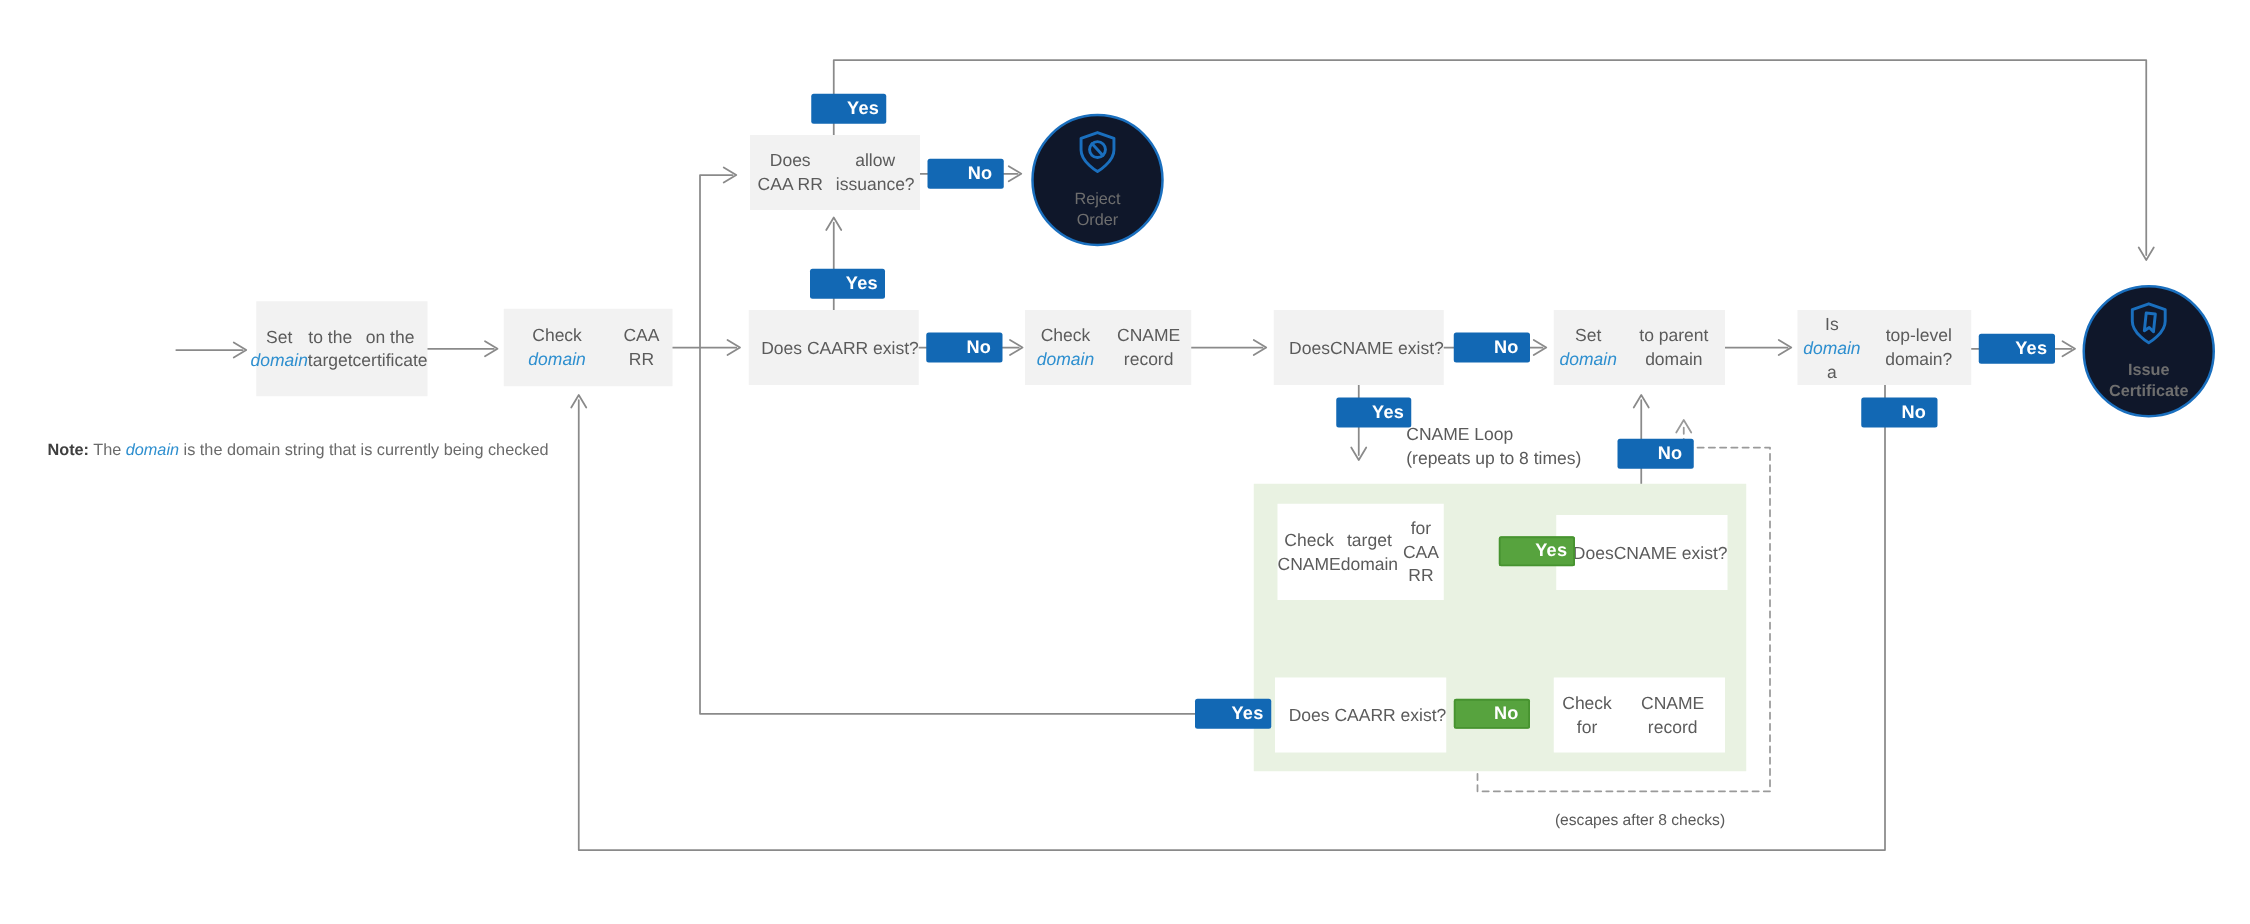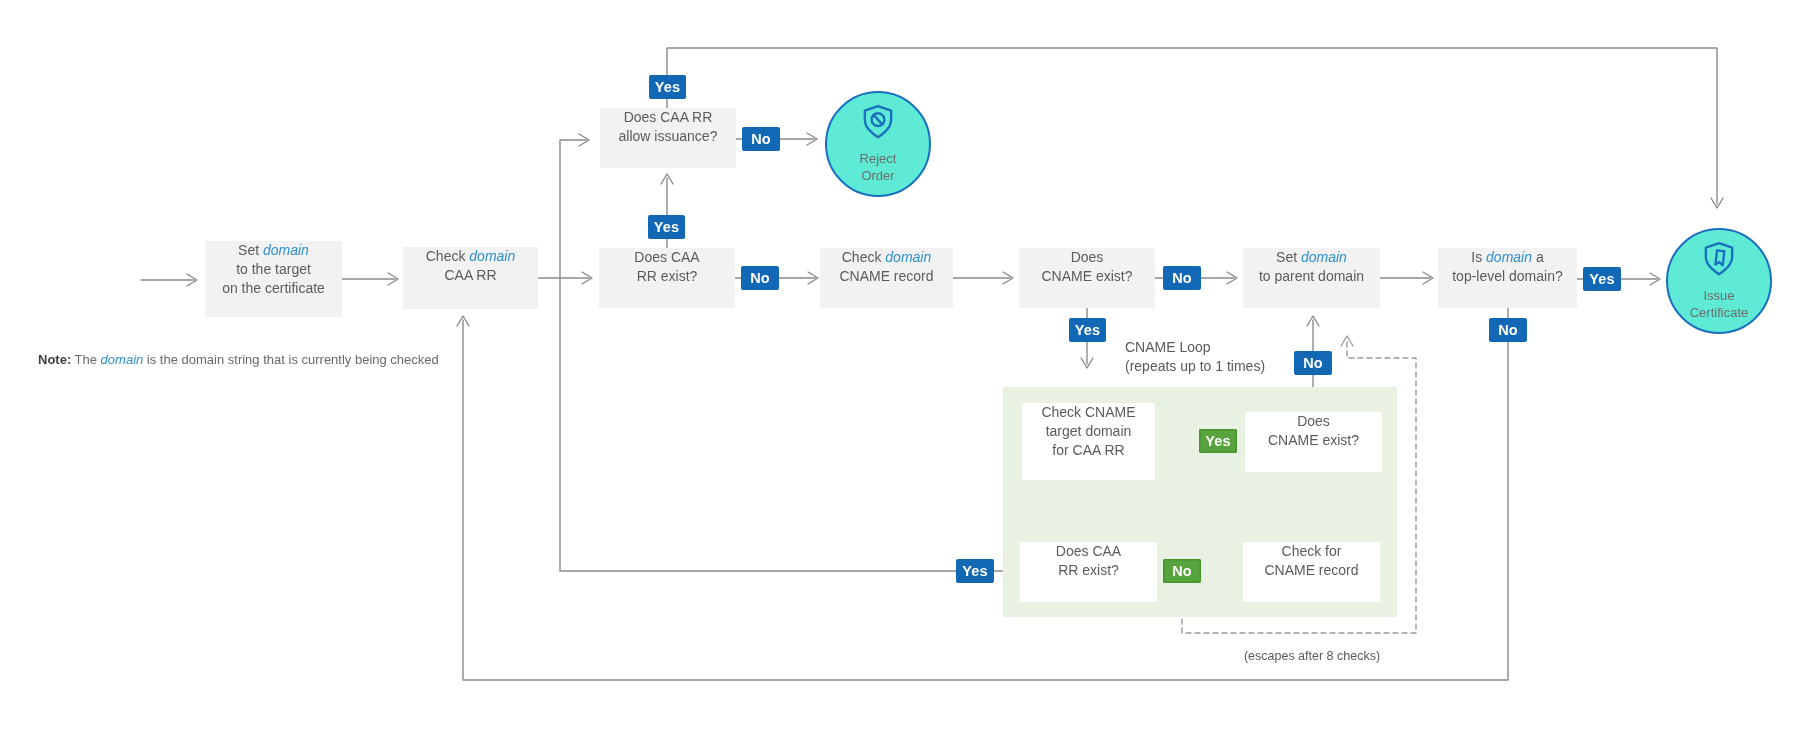--- a/index.html
+++ b/index.html
@@ -1,27 +1,27 @@
 <!DOCTYPE html>
 <html><head>
 <meta charset="utf-8">
 <style>
   html,body{margin:0;padding:0;background:#fff;}
   #stage{position:relative;width:1800px;height:739px;background:#fff;overflow:hidden;
          font-family:"Liberation Sans",sans-serif;-webkit-font-smoothing:antialiased;}
   svg.lines{position:absolute;left:0;top:0;pointer-events:none;}
-  .box{position:absolute;background:#f2f2f2;color:#5b5b5b;display:flex;flex-direction:column;
-       align-items:center;justify-content:flex-start;text-align:center;font-size:14px;line-height:19px;}
+  .box{position:absolute;background:#f2f2f2;color:#5b5b5b;display:flex;flex-direction:row;
+       align-items:center;justify-content:flex-end;text-align:center;font-size:14px;line-height:19px;}
   .box.white{background:#ffffff;}
   .domain{color:#2e8fcf;font-style:italic;}
   .badge{position:absolute;display:flex;align-items:center;justify-content:center;
-         color:#fff;font-size:14.5px;font-weight:700;border-radius:2px;letter-spacing:.2px;}
+         color:#fff;font-size:14.5px;font-weight:700;border-radius:2px;letter-spacing:.2px;padding-left:23px;}
   .badge.blue{background:#1268b4;}
   .badge.green{background:#57a33e;box-shadow:inset 0 0 0 1.5px #479330;}
-  .circle{position:absolute;border:2.5px solid #1a6fbe;border-radius:50%;background:#5eead4;
+  .circle{position:absolute;border:2.5px solid #1a6fbe;border-radius:50%;background:#0f172a;
           display:flex;flex-direction:column;align-items:center;justify-content:center;
           color:#6e6e6e;font-size:13px;line-height:17px;text-align:center;}
   .circle .ic{margin-bottom:6px;}
   .region{position:absolute;background:#e9f2e2;}
   .annot{position:absolute;color:#5a5a5a;}
   .note{font-size:13px;color:#6a6a6a;}
   .note b{color:#3f3f3f;}
   .loop-label{font-size:14px;line-height:19px;}
   .escape-label{font-size:12.5px;text-align:center;}
 </style>
@@ -66,21 +66,21 @@
       <svg width="34" height="36" viewBox="0 0 24 26" fill="none" stroke="#1a6fbe" stroke-width="1.7" stroke-linejoin="round" stroke-linecap="round">
         <path d="M12 1.5 L21.5 4.8 V11.5 C21.5 18.5 12 24 12 24 C12 24 2.5 18.5 2.5 11.5 V4.8 Z"></path>
         <circle cx="12" cy="11.3" r="4.6"></circle>
         <path d="M8.9 7.9 L15.1 14.7"></path>
       </svg>
     </span>
     <span>Reject</span>
     <span>Order</span>
   </div>
 
-  <div class="circle" style="left:1666px;top:228px;width:102px;height:102px;">
+  <div class="circle" style="left:1666px;top:228px;width:102px;height:102px;font-weight:bold;">
     <span class="ic">
       <svg width="34" height="36" viewBox="0 0 24 26" fill="none" stroke="#1a6fbe" stroke-width="1.7" stroke-linejoin="round" stroke-linecap="round">
         <path d="M12 1.5 L21.5 4.8 V11.5 C21.5 18.5 12 24 12 24 C12 24 2.5 18.5 2.5 11.5 V4.8 Z"></path>
         <path transform="rotate(6 12 12)" d="M10 7 H15.3 V17.3 L12.6 15.1 L10 17.3 Z"></path>
       </svg>
     </span>
     <span>Issue</span>
     <span>Certificate</span>
   </div>
 
@@ -158,18 +158,18 @@
   <div class="badge blue" style="left:956px;top:559px;width:38px;height:24px;">Yes</div>
   <div class="badge green" style="left:1199px;top:429px;width:38px;height:24px;">Yes</div>
   <div class="badge green" style="left:1163px;top:559px;width:38px;height:24px;">No</div>
 
   <div class="annot note" style="left:38px;top:352px;">
     <b>Note:</b><span> The </span><span class="domain">domain</span><span> is the domain string that is currently being checked</span>
   </div>
 
   <div class="annot loop-label" style="left:1125px;top:338px;">
     <div>CNAME Loop</div>
-    <div>(repeats up to 1 times)</div>
+    <div>(repeats up to 8 times)</div>
   </div>
 
   <div class="annot escape-label" style="left:1212px;top:649px;width:200px;">(escapes after 8 checks)</div>
 
 </div>
 
 </body></html>

